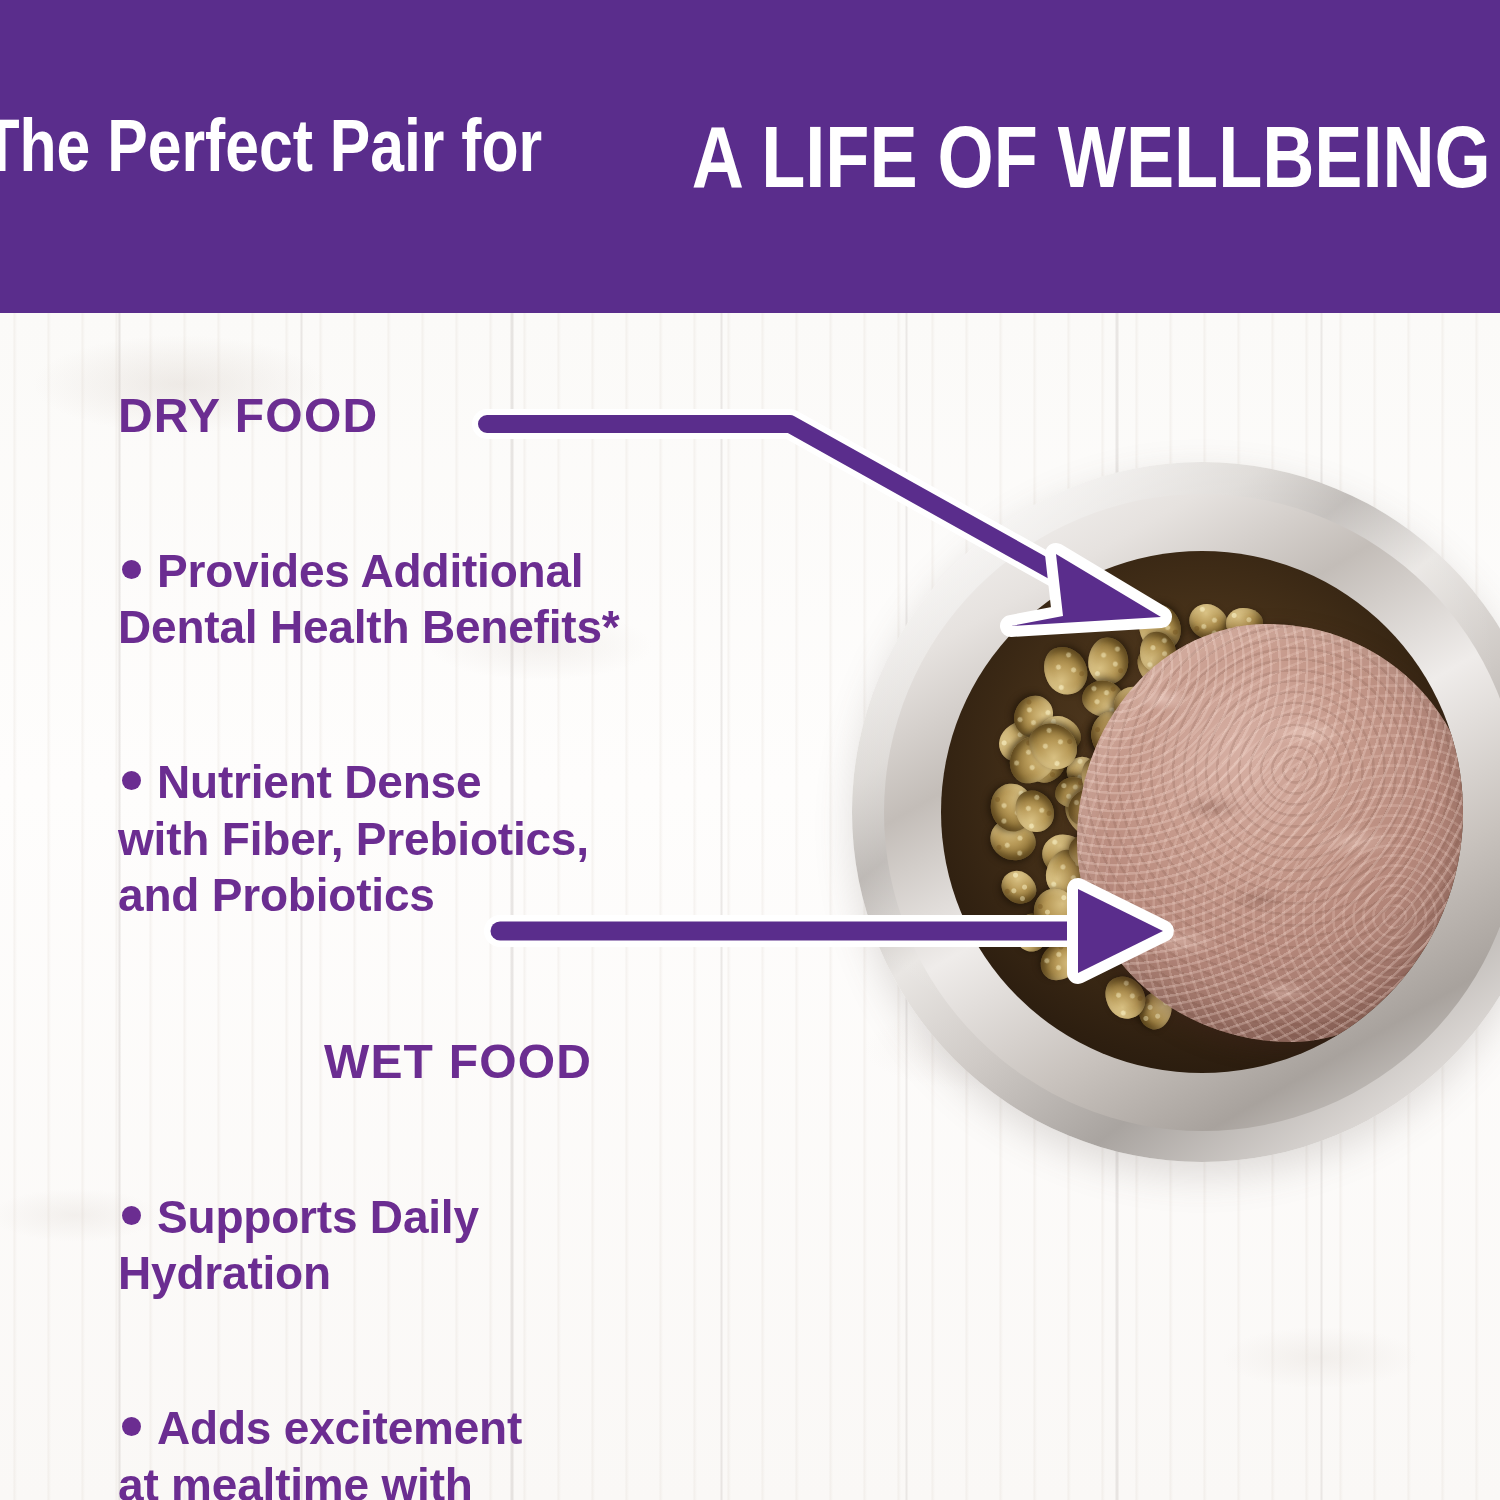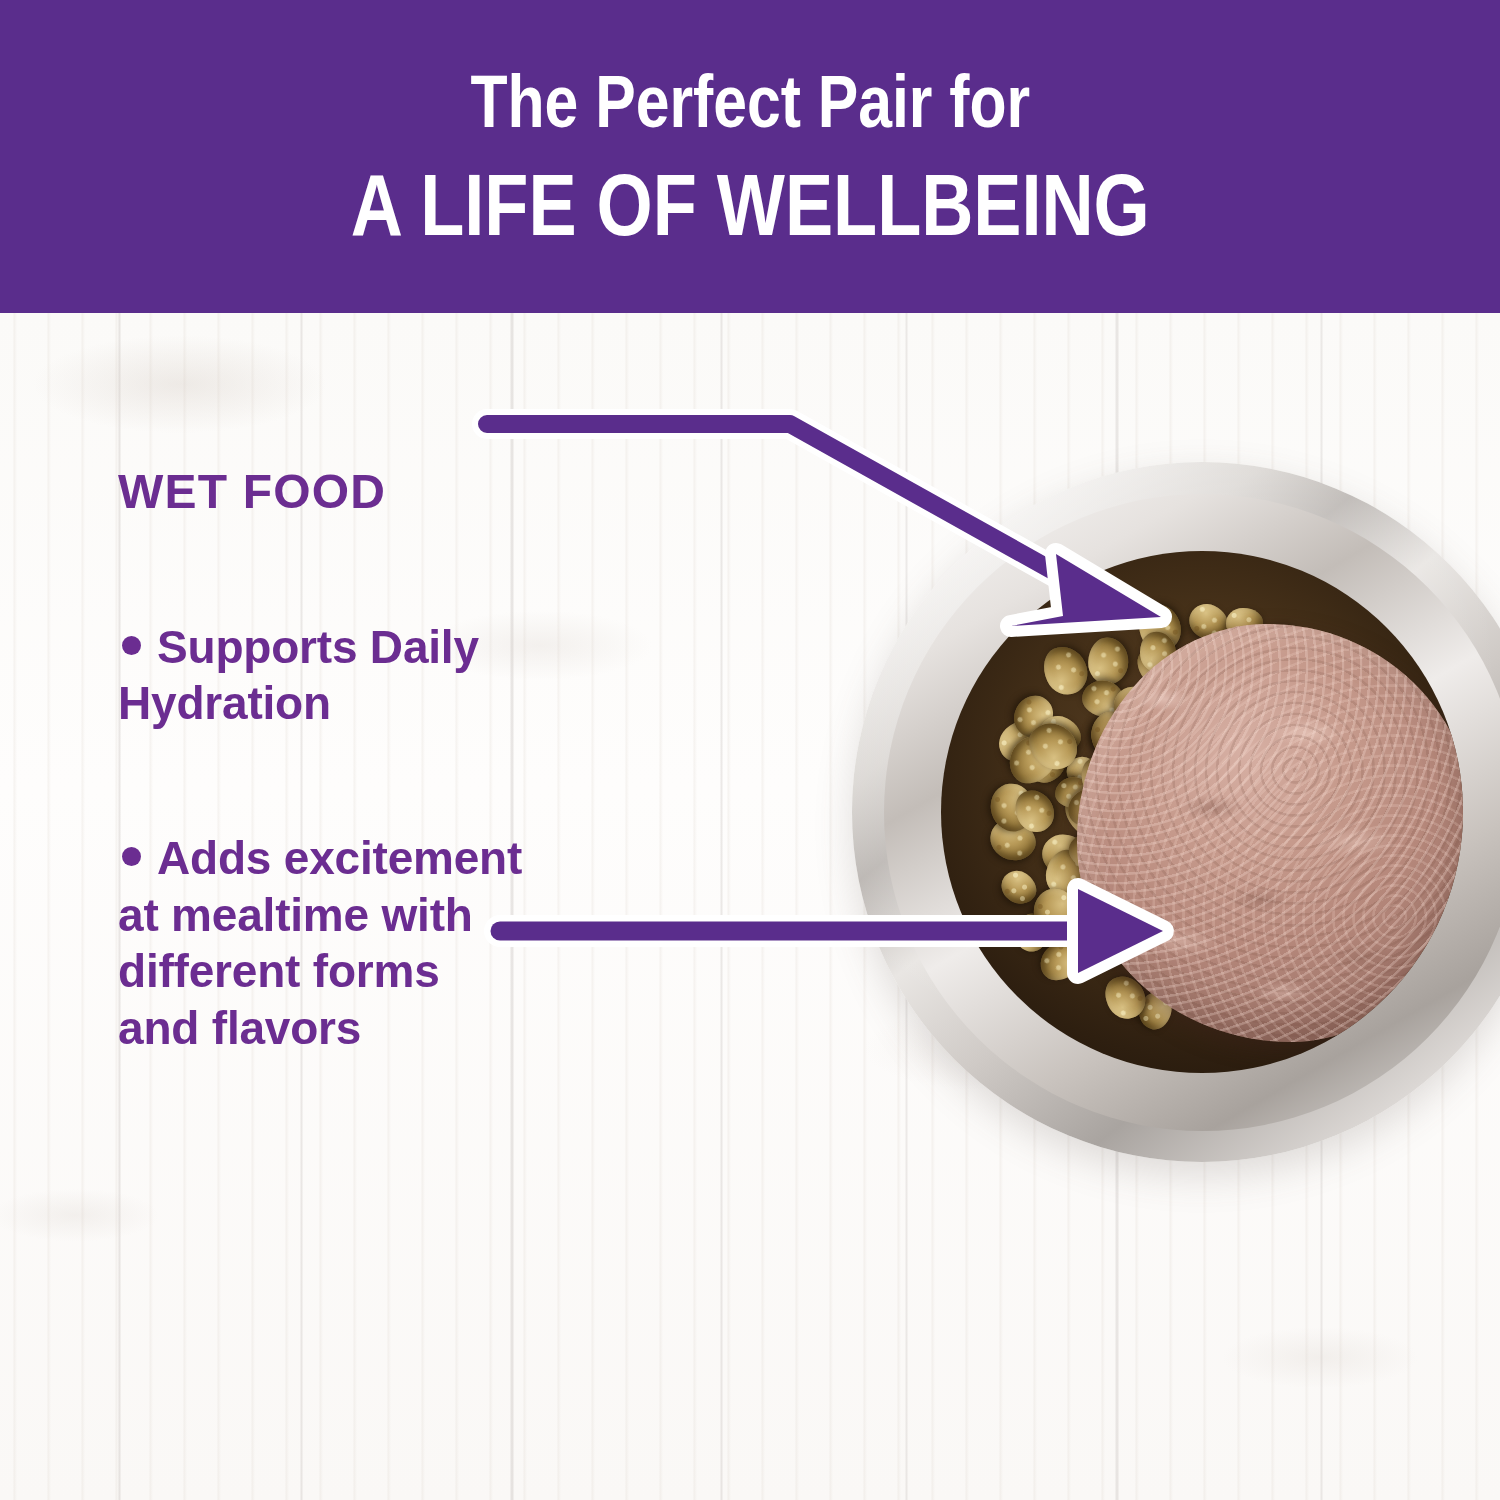--- a/index.html
+++ b/index.html
@@ -80,21 +80,21 @@
     left: 0; top: 0;
     width: 1500px; height: 313px;
     background: #5A2D8C;
     overflow: hidden;
   }
   .header-inner {
     position: absolute;
     left: 0; right: 0; top: 0;
     height: 313px;
     display: flex;
-    flex-direction: column;
+    flex-direction: row;
     align-items: center;
     justify-content: center;
     text-align: center;
   }
   .head-line1 {
     color: #ffffff;
     font-family: "Liberation Sans Narrow", "Liberation Sans", sans-serif;
     font-weight: bold;
     font-size: 74px;
     line-height: 1.0;
@@ -146,21 +146,21 @@
     display: inline-block;
     width: 19px; height: 19px;
     border-radius: 50%;
     background: #6B2D91;
     margin-right: 16px;
     margin-left: 4px;
     vertical-align: 8px;
   }
   .b1 { margin-top: 46px; }
   .b2 { margin-top: 42px; }
-  .wet-head { margin-top: 76px; }
+  .wet-head { margin-top: 114px; text-align: center; }
   .w1 { margin-top: 46px; }
   .w2 { margin-top: 42px; }
 
   
   .arrow-layer {
     position: absolute;
     left: 0; top: 0;
     width: 1500px; height: 1500px;
     pointer-events: none;
   }
@@ -395,20 +395,32 @@
               <div class="kibble" style="left: 15.2254%; top: 65.5753%; width: 10.0874%; height: 8.87691%; transform: rotate(78.7deg);"></div>
             </div>
           <div class="pate"></div>
         </div>
       </div>
     </div>
   </div>
 
   <div class="copy-col">
 
+    <div class="section">
+      <div class="section-head">DRY FOOD</div>
+      <div class="bullet-block b1">
+        <span class="dot"></span><span>Provides Additional
+Dental Health Benefits*</span>
+      </div>
+      <div class="bullet-block b2">
+        <span class="dot"></span><span>Nutrient Dense
+with Fiber, Prebiotics,
+and Probiotics</span>
+      </div>
+    </div>
 
     <div class="section">
       <div class="section-head wet-head">WET FOOD</div>
       <div class="bullet-block w1">
         <span class="dot"></span><span>Supports Daily
 Hydration</span>
       </div>
       <div class="bullet-block w2">
         <span class="dot"></span><span>Adds excitement
 at mealtime with

